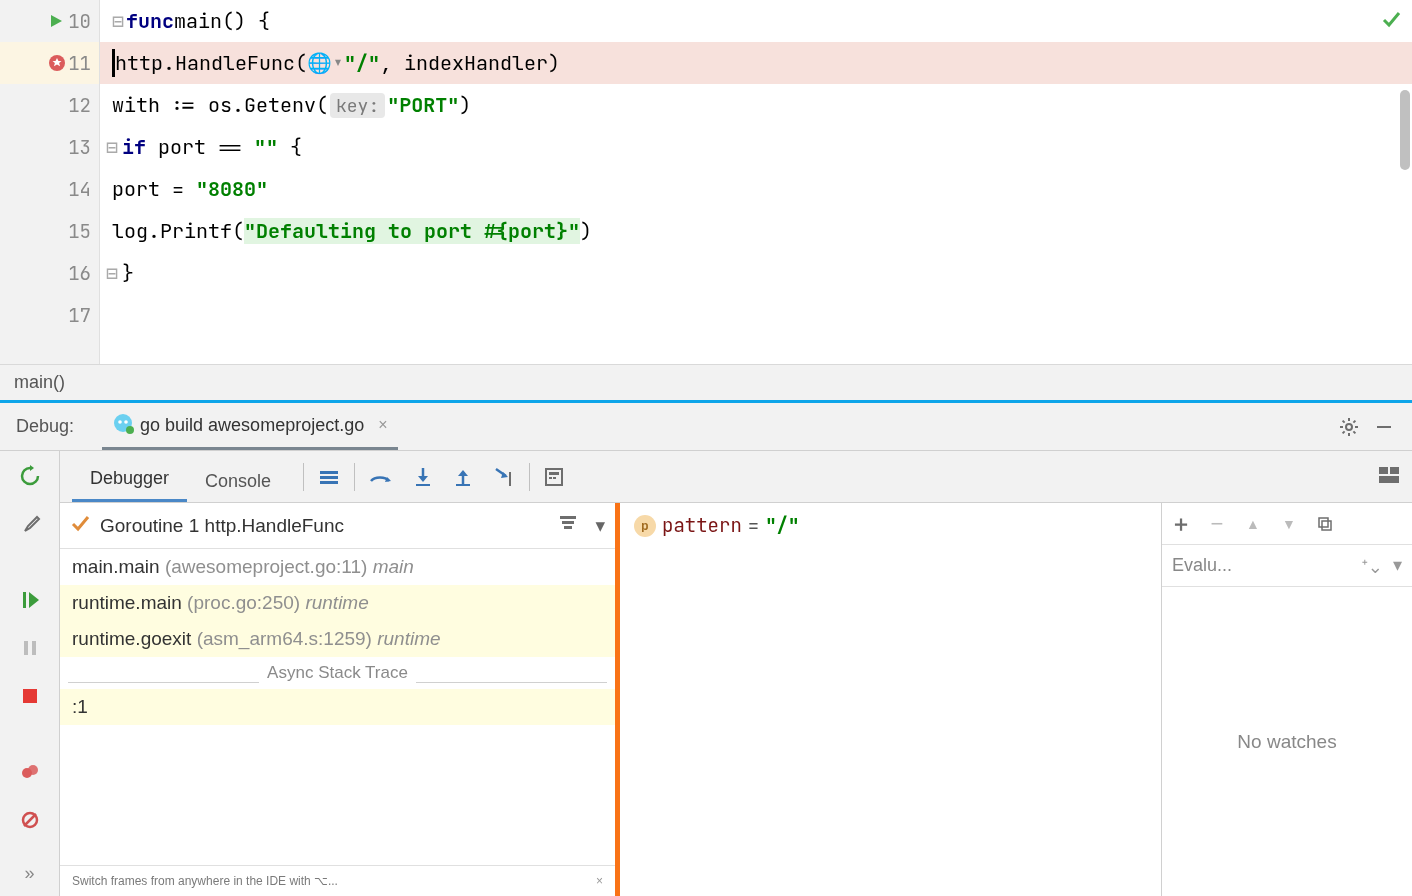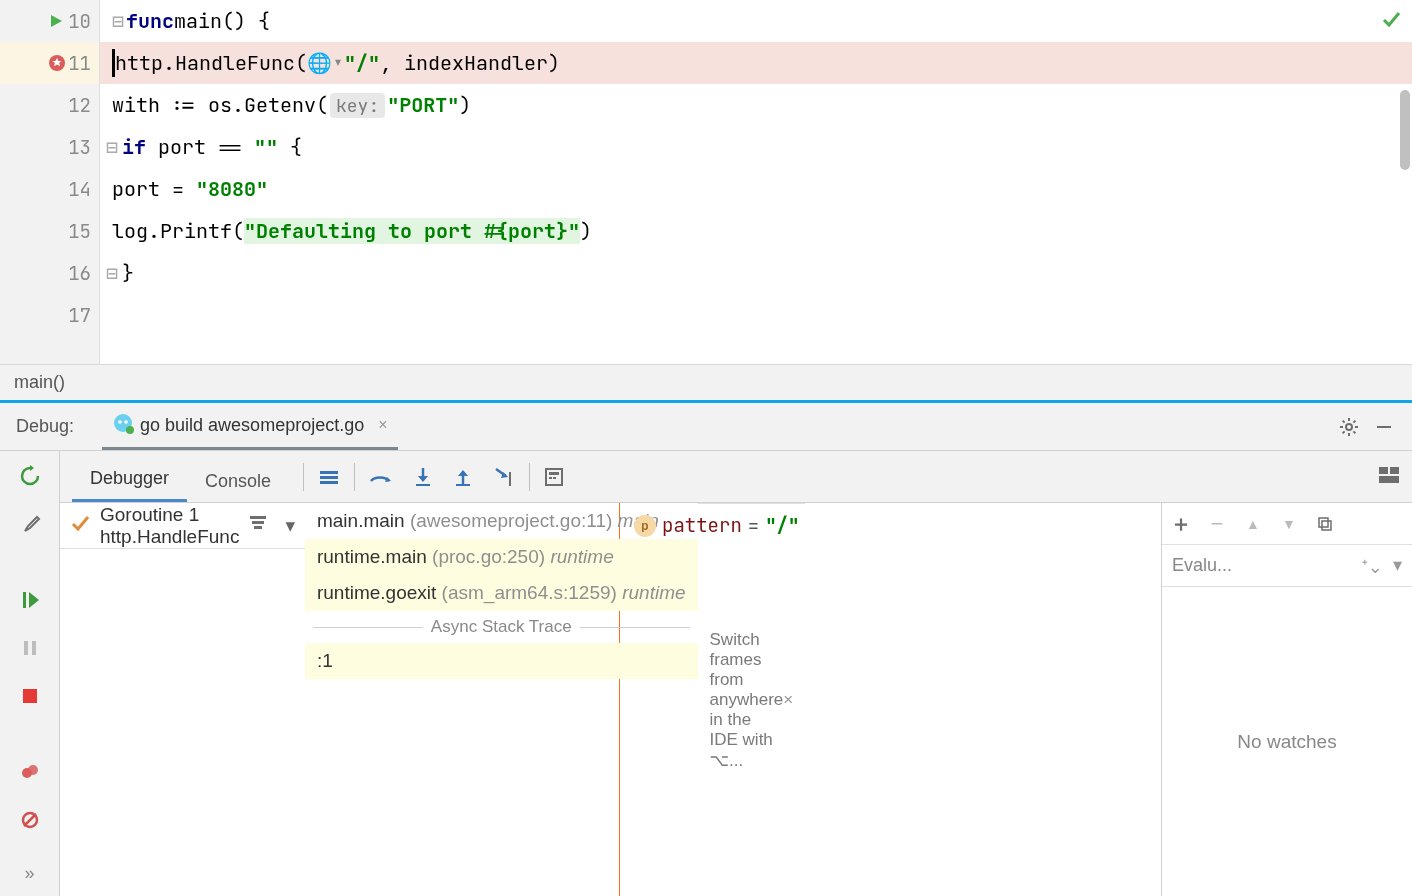--- a/index.html
+++ b/index.html
@@ -185,23 +185,23 @@
   margin: 0 14px;
 }
 .tb-group { display: flex; gap: 20px; align-items: center; }
 .tb-right { margin-left: auto; }
 .debug-body {
   flex: 1;
   display: flex;
 }
 .frames-panel {
   width: 560px;
-  border-right: 1px solid #f97316;
-  display: flex;
-  flex-direction: row;
+  border-right: 5px solid #f97316;
+  display: flex;
+  flex-direction: column;
 }
 .goroutine-header {
   height: 46px;
   display: flex;
   align-items: center;
   padding: 0 10px;
   gap: 10px;
   font-size: 19px;
   color: #333;
   border-bottom: 1px solid #e0e0e0;
@@ -218,31 +218,31 @@
   gap: 0;
   color: #333;
   cursor: pointer;
 }
 .frame.sel { background: #d5d5d5; }
 .frame.warn { background: #fffde0; }
 .frame .loc { color: #8f8f8f; }
 .frame .pkg { color: #8f8f8f; font-style: italic; }
 .async-divider {
   display: flex;
-  align-items: center;
+  align-items: flex-end;
   padding: 6px 8px;
   color: #8a8a8a;
   font-size: 17px;
   gap: 8px;
 }
 .async-divider .line { flex: 1; height: 1px; background: #d0d0d0; }
 .hint-row {
   padding: 8px 12px;
   color: #7a7a7a;
-  font-size: 17px;
+  font-size: 12px;
   border-top: 1px solid #e0e0e0;
   display: flex;
   align-items: center;
 }
 .hint-row .x { margin-left: auto; color: #999; }
 .vars-panel {
   flex: 1;
   border-right: 1px solid #d0d0d0;
   padding: 10px 14px;
   font-family: "JetBrains Mono", Menlo, Consolas, monospace;

